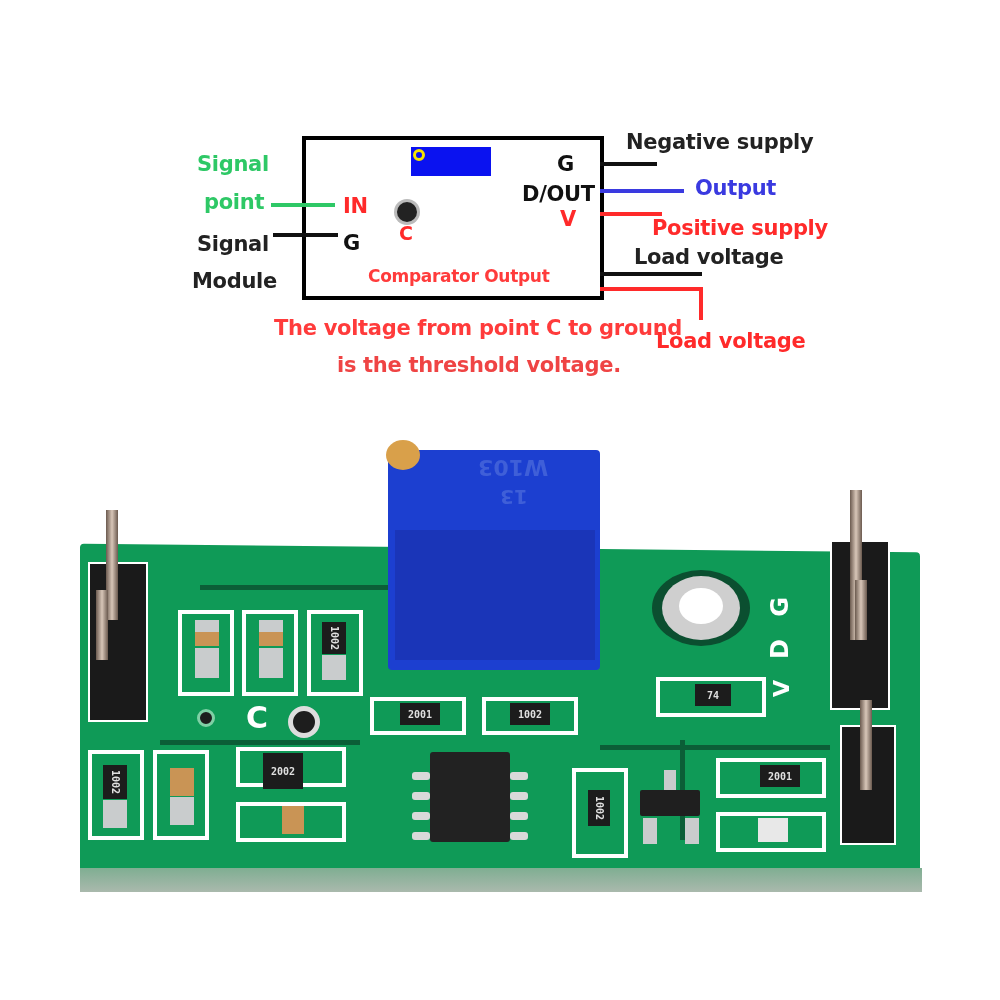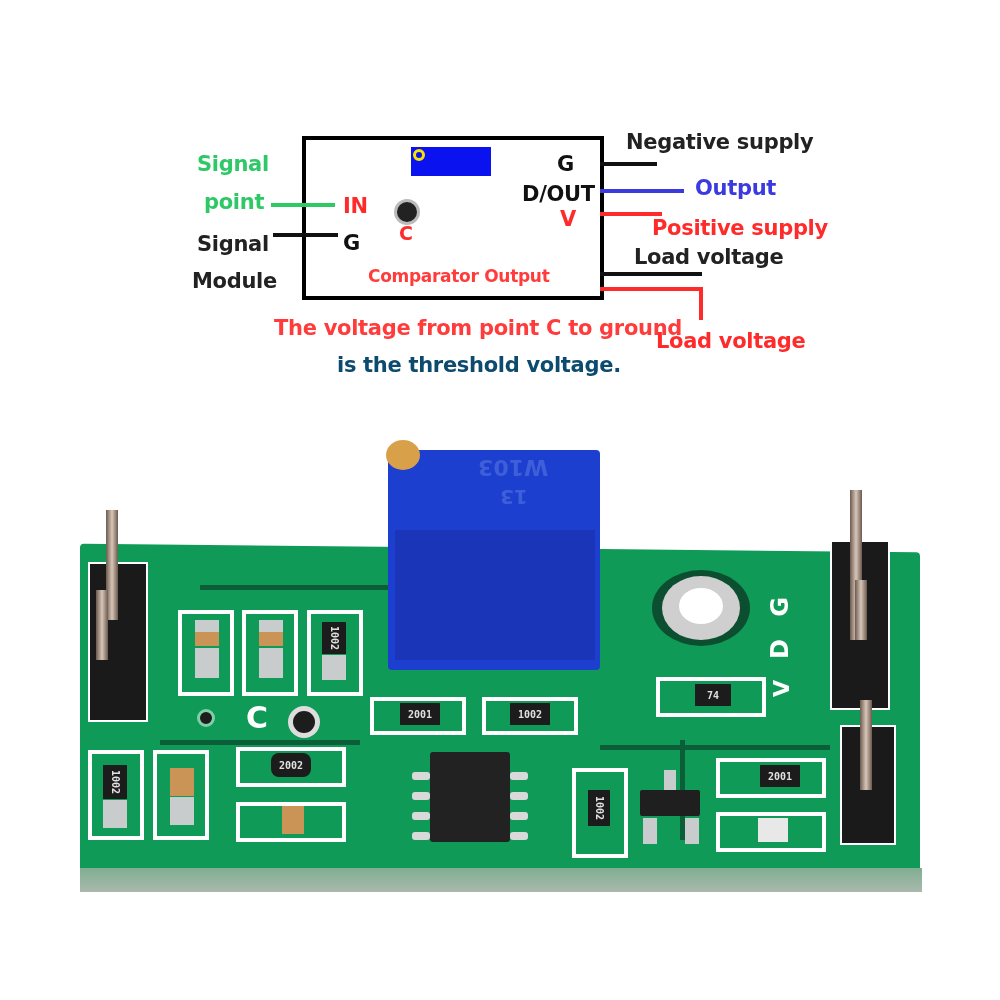--- a/index.html
+++ b/index.html
@@ -63,21 +63,21 @@
   <div class="line" style="left:600px;top:287px;width:103px;background:#ff2a2a;"></div>
   <div class="vline" style="left:699px;top:287px;height:33px;background:#ff2a2a;"></div>
 
   <div class="lbl" style="left:626px;top:130px;font-size:21px;color:#222;">Negative supply</div>
   <div class="lbl" style="left:695px;top:176px;font-size:21px;color:#3a3ae0;">Output</div>
   <div class="lbl" style="left:632px;top:216px;font-size:21px;color:#ff2a2a;margin-left:20px;">Positive supply</div>
   <div class="lbl" style="left:634px;top:245px;font-size:21px;color:#222;">Load voltage</div>
   <div class="lbl" style="left:656px;top:329px;font-size:21px;color:#ff2a2a;">Load voltage</div>
 
   <div class="lbl" style="left:274px;top:316px;font-size:21px;color:#ff3b3b;">The voltage from point C to ground</div>
-  <div class="lbl" style="left:337px;top:353px;font-size:21px;color:#0c4a6e;">is the threshold voltage.</div>
+  <div class="lbl" style="left:337px;top:353px;font-size:21px;color:#ef4444;">is the threshold voltage.</div>
 </div>
 
 <div>
   <div class="pcb"></div>
   <div class="pcb-edge"></div>
 
   <div class="trace" style="left:200px;top:585px;width:190px;height:5px;"></div>
   <div class="trace" style="left:600px;top:745px;width:230px;height:5px;"></div>
   <div class="trace" style="left:680px;top:740px;width:5px;height:100px;"></div>
   <div class="trace" style="left:160px;top:740px;width:200px;height:5px;"></div>
@@ -130,21 +130,21 @@
 
   <div class="silk" style="left:88px;top:750px;width:56px;height:90px;"></div>
   <div class="smd" style="left:103px;top:765px;width:24px;height:34px;writing-mode:vertical-rl;">1002</div>
   <div class="tin" style="left:103px;top:800px;width:24px;height:28px;"></div>
 
   <div class="silk" style="left:153px;top:750px;width:56px;height:90px;"></div>
   <div class="cap" style="left:170px;top:768px;width:24px;height:28px;"></div>
   <div class="tin" style="left:170px;top:797px;width:24px;height:28px;"></div>
 
   <div class="silk" style="left:236px;top:747px;width:110px;height:40px;"></div>
-  <div class="smd" style="left:271px;top:753px;width:40px;height:24px;border-radius:8px;">2002</div>
+  <div class="smd" style="left:263px;top:753px;width:40px;height:36px;">2002</div>
   <div class="silk" style="left:236px;top:802px;width:110px;height:40px;"></div>
   <div class="cap" style="left:282px;top:806px;width:22px;height:28px;"></div>
 
   <div class="ic" style="left:430px;top:752px;width:80px;height:90px;"></div>
   <div class="ic-leg" style="left:412px;top:772px;"></div>
   <div class="ic-leg" style="left:412px;top:792px;"></div>
   <div class="ic-leg" style="left:412px;top:812px;"></div>
   <div class="ic-leg" style="left:412px;top:832px;"></div>
   <div class="ic-leg" style="left:510px;top:772px;"></div>
   <div class="ic-leg" style="left:510px;top:792px;"></div>

